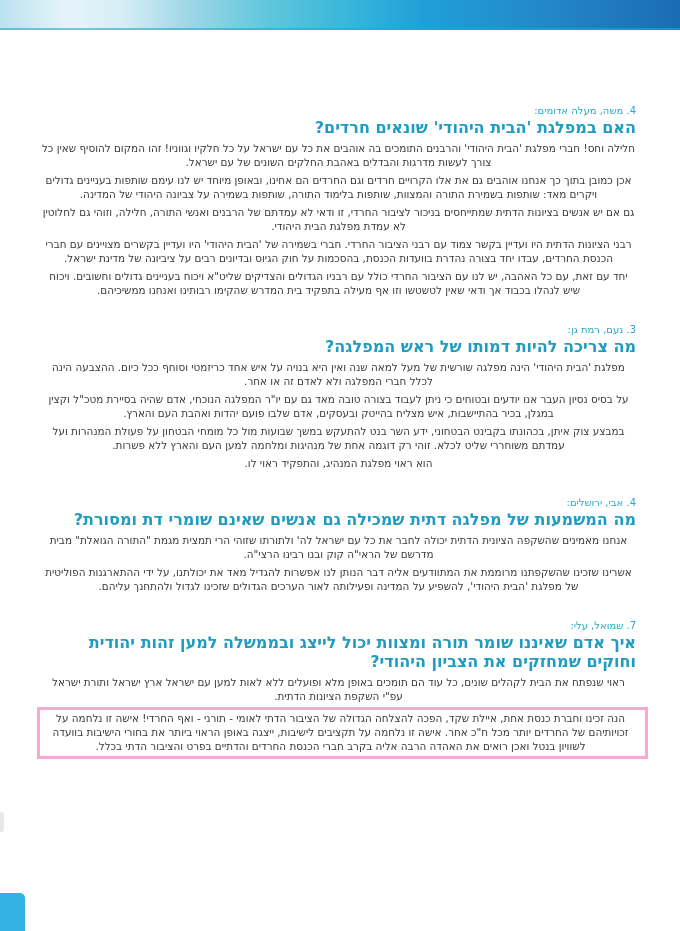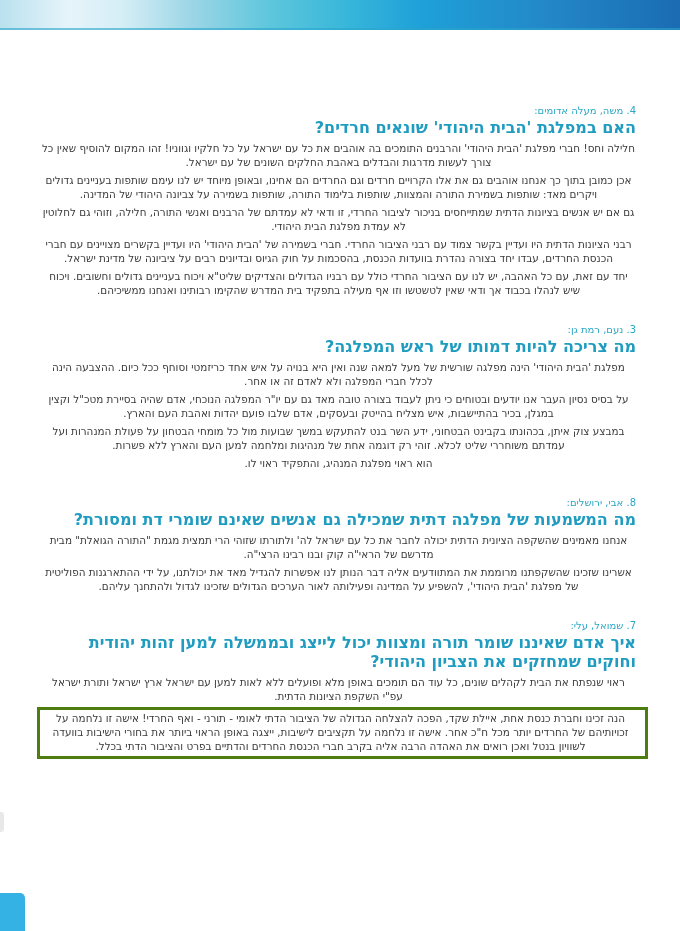--- a/index.html
+++ b/index.html
@@ -53,21 +53,21 @@
       margin-bottom: 4px;
     }
     .para {
       font-size: 10.4px;
       line-height: 14px;
       color: #3a3a3a;
       margin-bottom: 4px;
       text-align: center;
     }
     .highlight-box {
-      border: 3px solid #4d7c0f;
+      border: 3px solid #f9a8d4;
       margin-right: -12px;
       margin-left: -4px;
       padding: 1px 8px 3px 4px;
       margin-top: 2px;
     }
     .highlight-box .para { margin-bottom: 0; }
     .side-tab {
       position: absolute;
       left: 0;
       top: 893px;
@@ -108,21 +108,21 @@
   <section class="section">
     <div class="asker">3. נעם, רמת גן:</div>
     <h2 class="question">מה צריכה להיות דמותו של ראש המפלגה?</h2>
     <p class="para">מפלגת 'הבית היהודי' הינה מפלגה שורשית של מעל למאה שנה ואין היא בנויה על איש אחד כריזמטי וסוחף ככל כיום. ההצבעה הינה לכלל חברי המפלגה ולא לאדם זה או אחר.</p>
     <p class="para">על בסיס נסיון העבר אנו יודעים ובטוחים כי ניתן לעבוד בצורה טובה מאד גם עם יו"ר המפלגה הנוכחי, אדם שהיה בסיירת מטכ"ל וקצין במגלן, בכיר בהתיישבות, איש מצליח בהייטק ובעסקים, אדם שלבו פועם יהדות ואהבת העם והארץ.</p>
     <p class="para">במבצע צוק איתן, בכהונתו בקבינט הבטחוני, ידע השר בנט להתעקש במשך שבועות מול כל מומחי הבטחון על פעולת המנהרות ועל עמדתם משוחררי שליט לכלא. זוהי רק דוגמה אחת של מנהיגות ומלחמה למען העם והארץ ללא פשרות.</p>
     <p class="para">הוא ראוי מפלגת המנהיג, והתפקיד ראוי לו.</p>
   </section>
 
   <section class="section">
-    <div class="asker">8. אבי, ירושלים:</div>
+    <div class="asker">4. אבי, ירושלים:</div>
     <h2 class="question">מה המשמעות של מפלגה דתית שמכילה גם אנשים שאינם שומרי דת ומסורת?</h2>
     <p class="para">אנחנו מאמינים שהשקפה הציונית הדתית יכולה לחבר את כל עם ישראל לה' ולתורתו שזוהי הרי תמצית מגמת "התורה הגואלת" מבית מדרשם של הראי"ה קוק ובנו רבינו הרצי"ה.</p>
     <p class="para">אשרינו שזכינו שהשקפתנו מרוממת את המתוודעים אליה דבר הנותן לנו אפשרות להגדיל מאד את יכולתנו, על ידי ההתארגנות הפוליטית של מפלגת 'הבית היהודי', להשפיע על המדינה ופעילותה לאור הערכים הגדולים שזכינו לגדול ולהתחנך עליהם.</p>
   </section>
 
   <section class="section">
     <div class="asker">7. שמואל, עלי:</div>
     <h2 class="question">איך אדם שאיננו שומר תורה ומצוות יכול לייצג ובממשלה למען זהות יהודית וחוקים שמחזקים את הצביון היהודי?</h2>
     <p class="para">ראוי שנפתח את הבית לקהלים שונים, כל עוד הם תומכים באופן מלא ופועלים ללא לאות למען עם ישראל ארץ ישראל ותורת ישראל עפ"י השקפת הציונות הדתית.</p>
     <div class="highlight-box">

